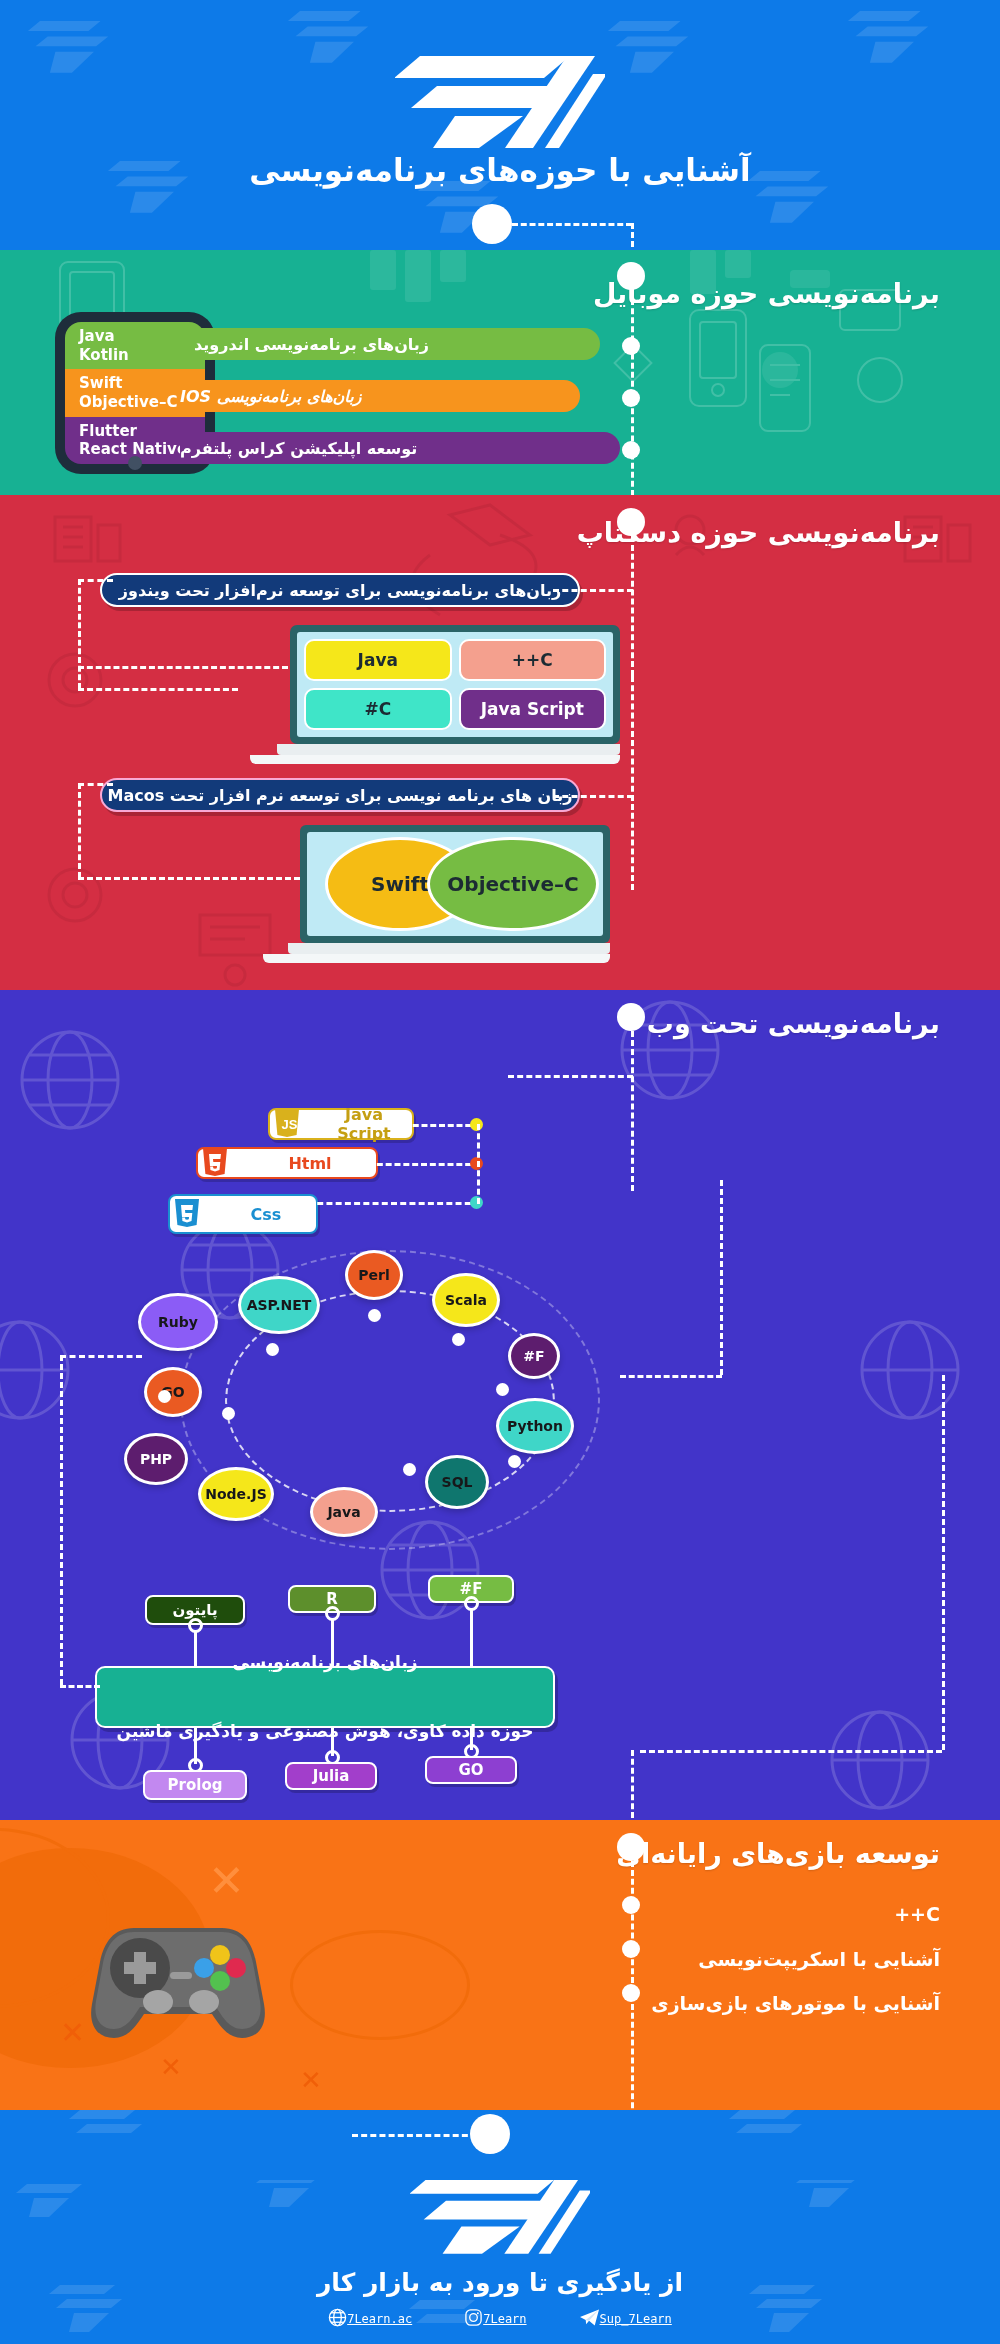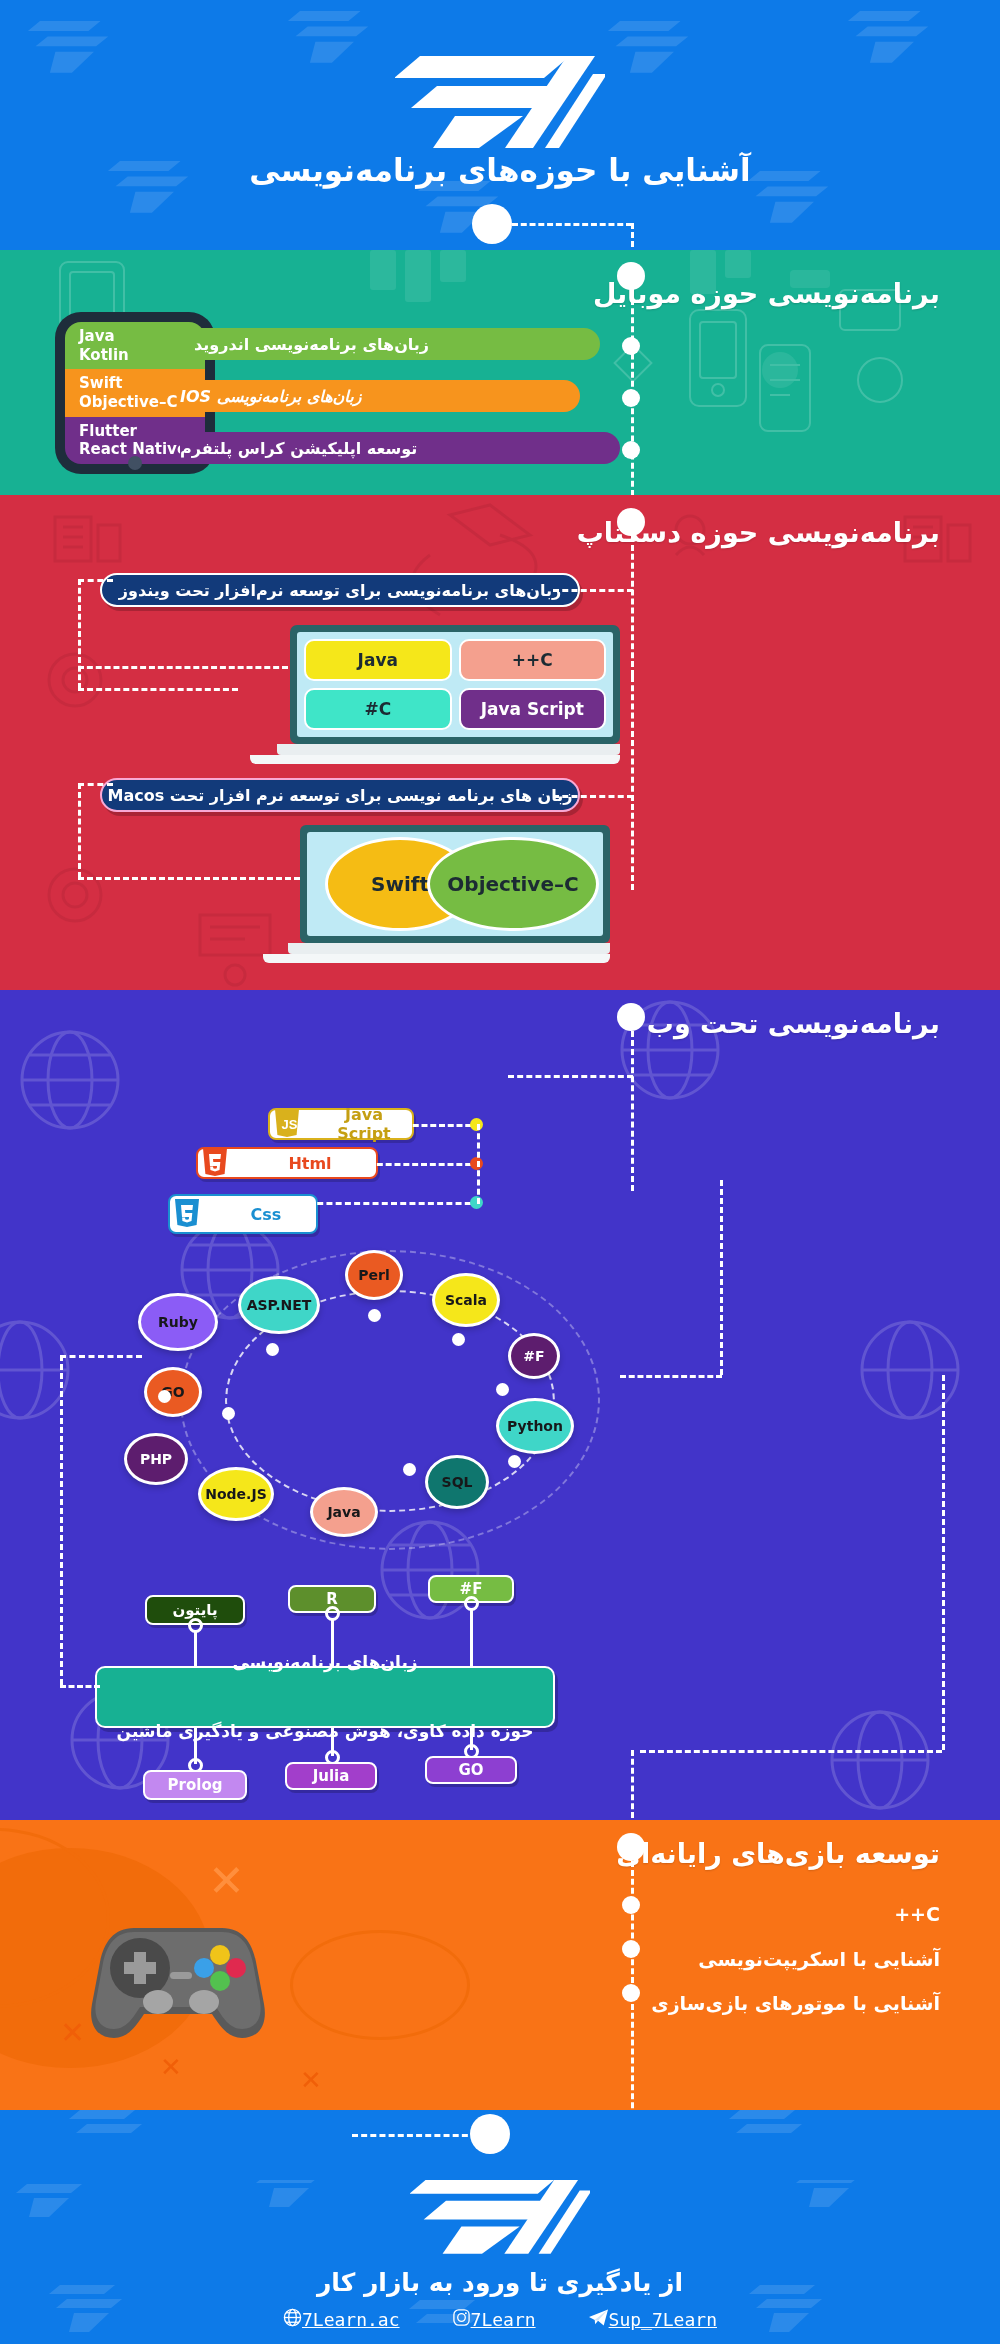--- a/index.html
+++ b/index.html
@@ -157,21 +157,21 @@
     position: absolute; top: 88px; width: 100%; text-align: center;
     color: #fff; font-size: 25px; font-weight: bold;
   }
   .socials {
     position: absolute; top: 128px; width: 100%;
     display: flex; justify-content: center; gap: 52px;
     direction: ltr;
   }
   .social {
     display: flex; align-items: center; 
-    color: #fff; font-size: 18px; font-family: "DejaVu Sans Mono", monospace;
+    color: #fff; font-size: 12px; font-family: "DejaVu Sans Mono", monospace;
   }
   .social svg { flex: none; }
 </style>
 </head>
 <body>
 
 <div class="page">
 
   <div class="band" id="hero">
     <svg class="hero-pattern" viewBox="0 0 1000 250">

